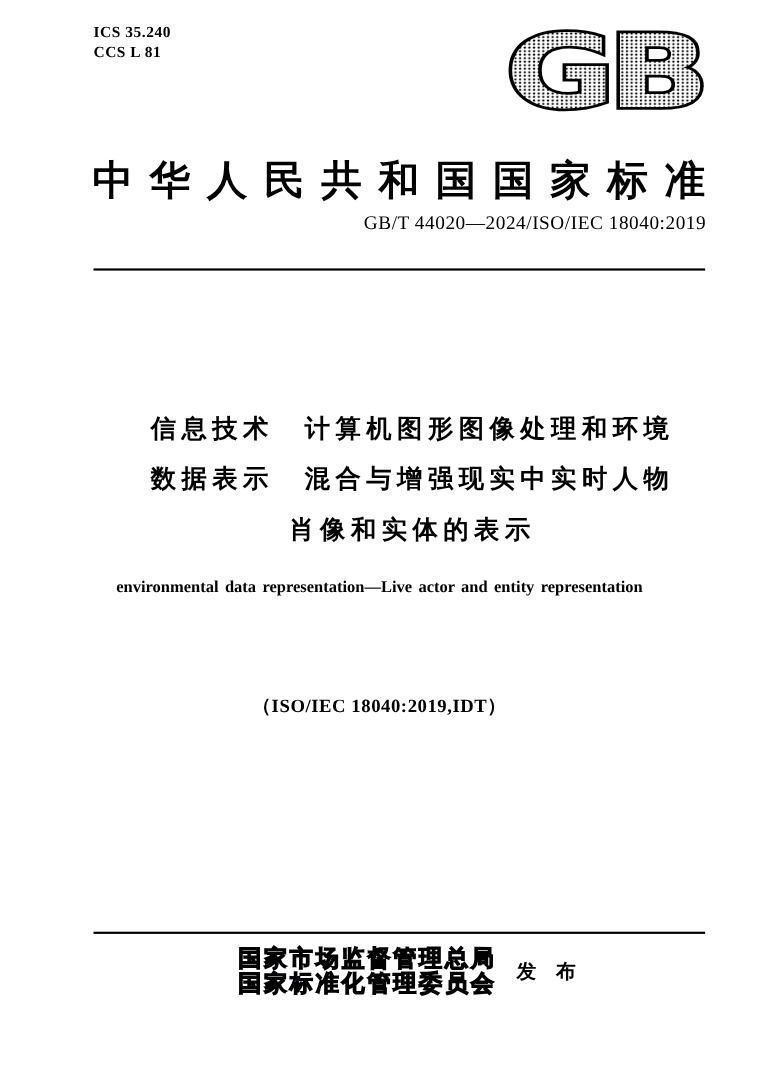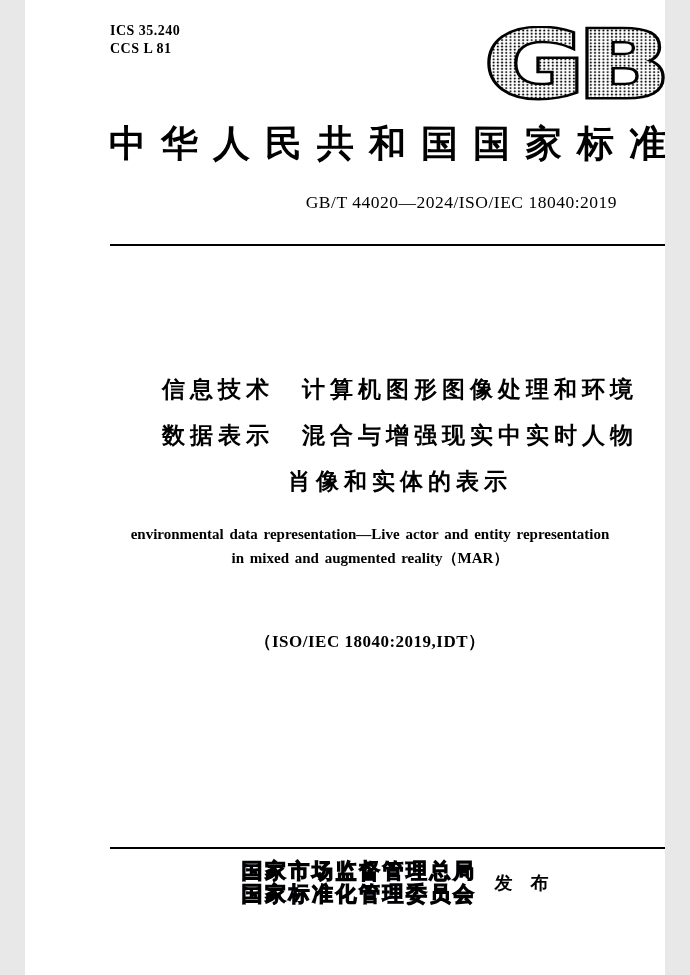--- a/index.html
+++ b/index.html
@@ -1,37 +1,37 @@
 <!DOCTYPE html>
 <html><head>
 <meta charset="utf-8">
 <style>
   html,body{margin:0;padding:0;background:#e8e8e8;}
   .page{
     position:relative;
-    width:640px;height:975px;
+    width:690px;height:975px;
     background:#fff;
     margin:0 auto;
     overflow:hidden;
     color:#000;
     font-family:"Liberation Serif","DejaVu Serif",serif;
   }
   
   .codes{
     position:absolute;left:85px;top:22px;
     font-weight:bold;font-size:14px;line-height:18px;
     letter-spacing:.5px;
   }
   
   .logo{position:absolute;left:458px;top:26px;width:182px;height:80px;}
   
   .nat-title{
-    position:absolute;left:84px;top:125px;width:600px;
+    position:absolute;left:84px;top:144px;width:600px;
     font-size:37px;font-weight:bold;white-space:nowrap;
-    letter-spacing:15px;line-height:42px;font-family:Liberation Mono, monospace;
+    letter-spacing:15px;line-height:42px;
   }
   
   .std-no{
     position:absolute;right:48px;top:192px;
     font-size:17.5px;font-weight:normal;letter-spacing:.5px;
     white-space:nowrap;
   }
   .rule{position:absolute;left:85px;width:556px;height:2px;background:#000;}
   .rule-top{top:244px;}
   .rule-bottom{top:847px;}
@@ -112,21 +112,20 @@
   <div class="rule rule-top"></div>
 
   <div class="subject-cn">
     <div>信息技术　计算机图形图像处理和环境</div>
     <div>数据表示　混合与增强现实中实时人物</div>
     <div>肖像和实体的表示</div>
   </div>
 
   <div class="subject-en">
     <div>environmental data representation—Live actor and entity representation</div>
-    <div>in mixed and augmented reality（MAR）</div>
   </div>
 
   <div class="iso-ref">（ISO/IEC 18040:2019,IDT）</div>
 
 
   <div class="rule rule-bottom"></div>
 
   <div class="publisher">
     <div class="pub-names">
       <div>国家市场监督管理总局</div>

